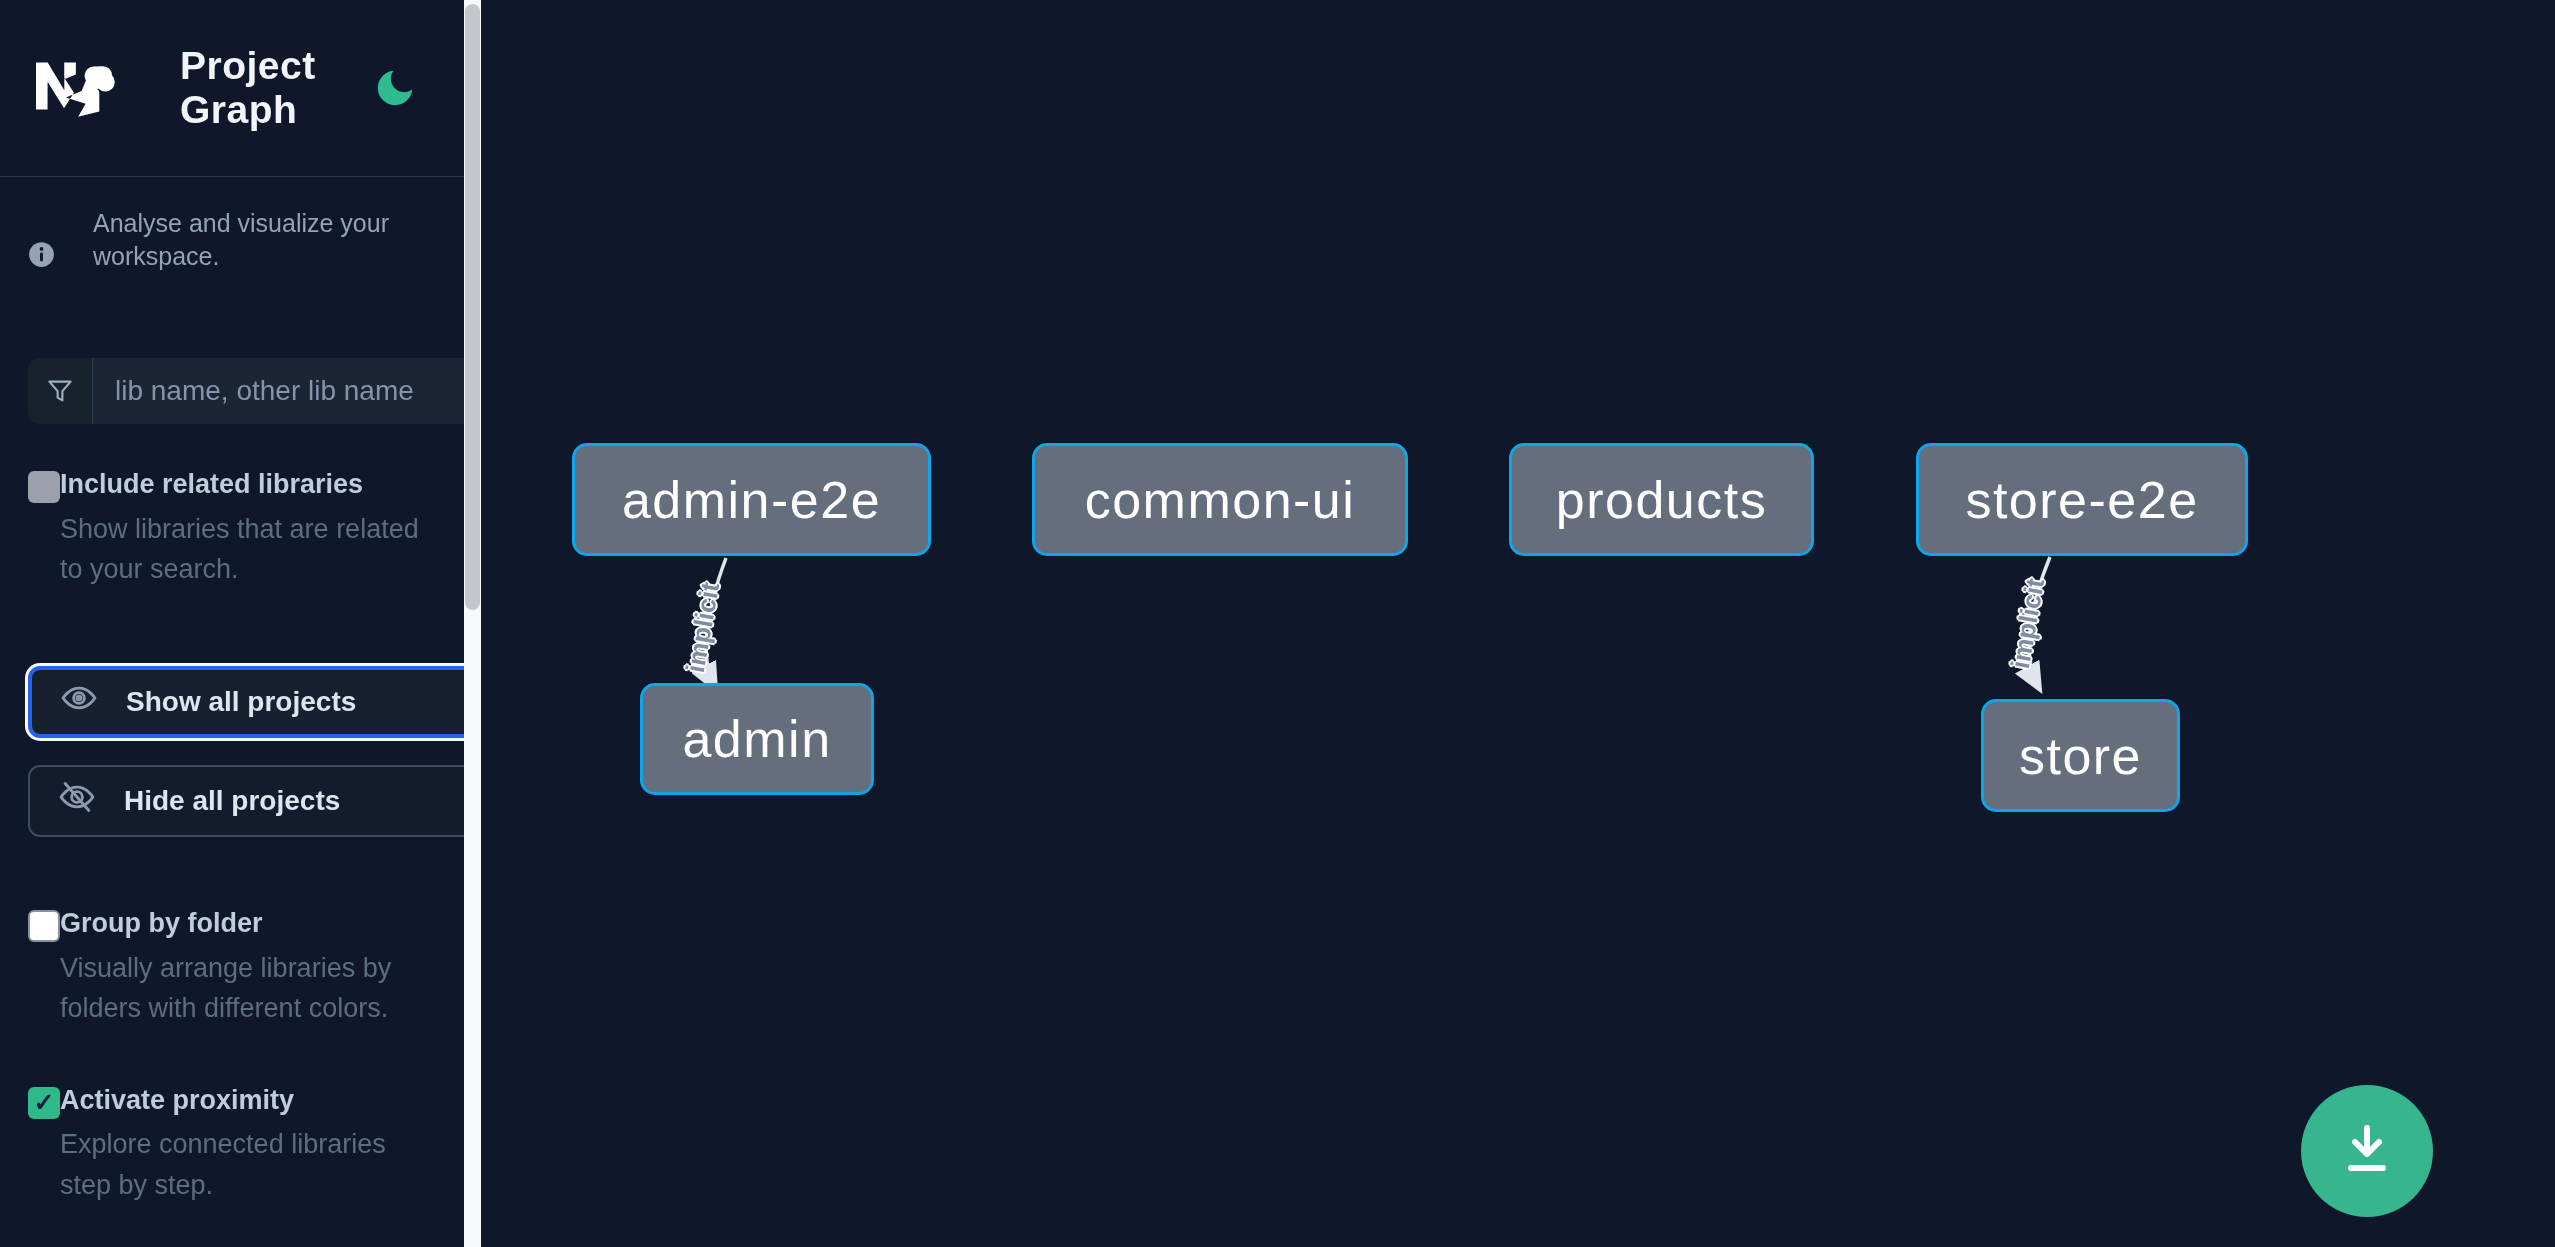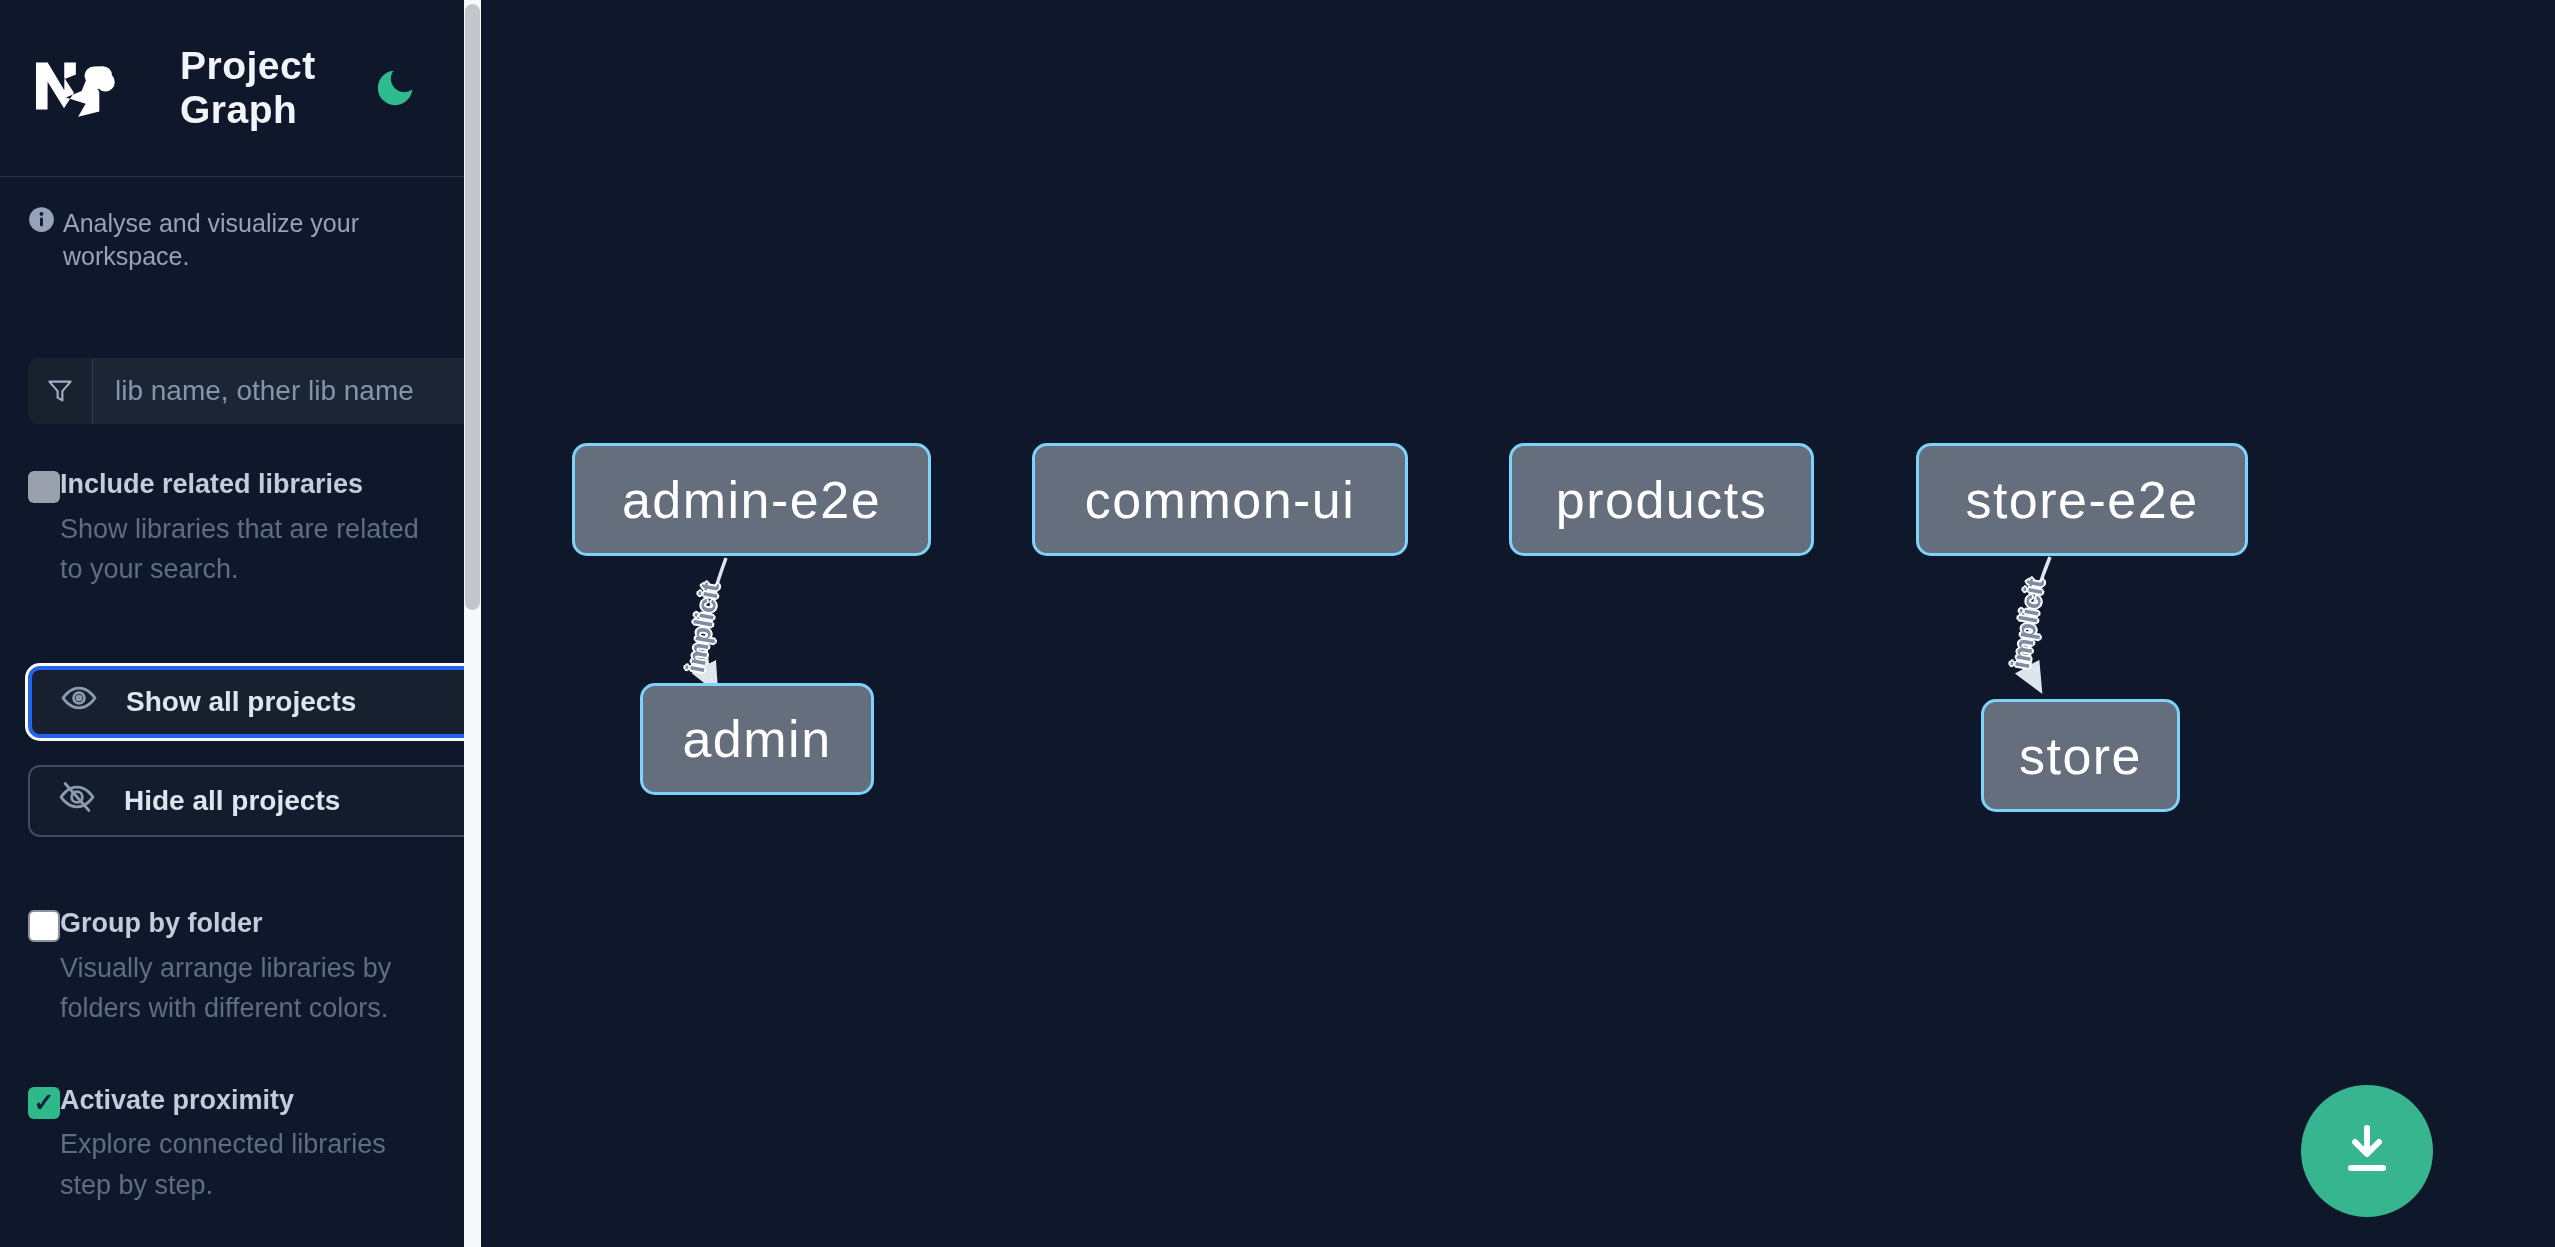--- a/index.html
+++ b/index.html
@@ -17,21 +17,21 @@
     height:177px; flex:none; display:flex; align-items:center;
     padding:0 46px 0 28px; border-bottom:1px solid #273349;
   }
   .nx-logo { width:92px; height:76px; flex:none; }
   .app-title { font-size:39px; font-weight:700; color:#f1f5f9; margin-left:60px; letter-spacing:.5px; }
   .moon-btn { margin-left:auto; width:46px; height:48px; background:none; border:none; cursor:pointer; }
   .moon-btn svg { width:46px; height:48px; }
 
   .sidebar-content { padding:0 34px 0 28px; flex:1; overflow:hidden; }
 
-  .info-row { display:flex; align-items:flex-start; gap:8px; margin-top:28px; }
+  .info-row { display:flex; align-items:flex-end; gap:38px; margin-top:28px; }
   .info-row svg { width:27px; height:27px; flex:none; margin-top:1px; }
   .info-text { font-size:25px; color:#94a3b8; line-height:1.3; padding-top:2px; }
 
   .search-box {
     margin-top:86px; width:494px; height:66px; background:#1b2534;
     border-radius:10px; display:flex; align-items:stretch; overflow:hidden;
   }
   .search-icon-cell {
     width:65px; flex:none; display:flex; align-items:center; justify-content:center;
     border-right:1px solid #2e3a50; background:rgba(0,0,0,.10);
@@ -83,21 +83,21 @@
 
   
   .v-scrollbar { width:17px; flex:none; background:#f6f8fa; position:relative; }
   .v-thumb { position:absolute; left:1px; top:4px; width:15px; height:606px; background:#c3c7cc; border-radius:8px; cursor:grab; }
 
   
   .canvas { position:relative; flex:1; background:#0f172a; overflow:hidden; }
   .edges-svg { position:absolute; inset:0; width:100%; height:100%; }
   .gnode {
     position:absolute; display:flex; align-items:center; justify-content:center;
-    background:#646e7c; border:3px solid #7dd3fc; border-radius:15px;
+    background:#646e7c; border:3px solid #0ea5e9; border-radius:15px;
     color:#ffffff; font-size:52px; letter-spacing:1.5px; cursor:pointer;
     font-family:"Liberation Sans",sans-serif;
   }
   .edge-label {
     position:absolute; width:140px; text-align:center;
     font-size:26px; font-weight:700; color:#7d8da3;
     transform:rotate(-80deg);
     text-shadow:-2px 0 0 #fff, 2px 0 0 #fff, 0 -2px 0 #fff, 0 2px 0 #fff,
                 -1px -1px 0 #fff, 1px 1px 0 #fff, -1px 1px 0 #fff, 1px -1px 0 #fff;
   }

